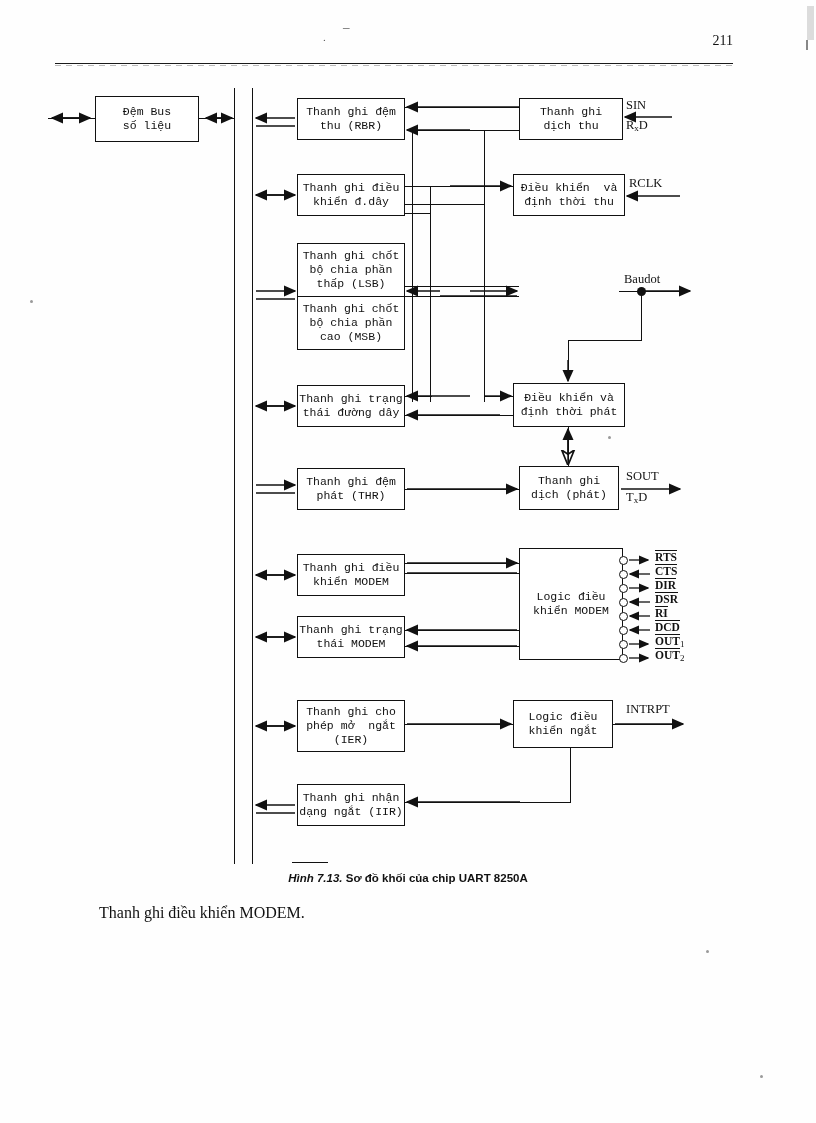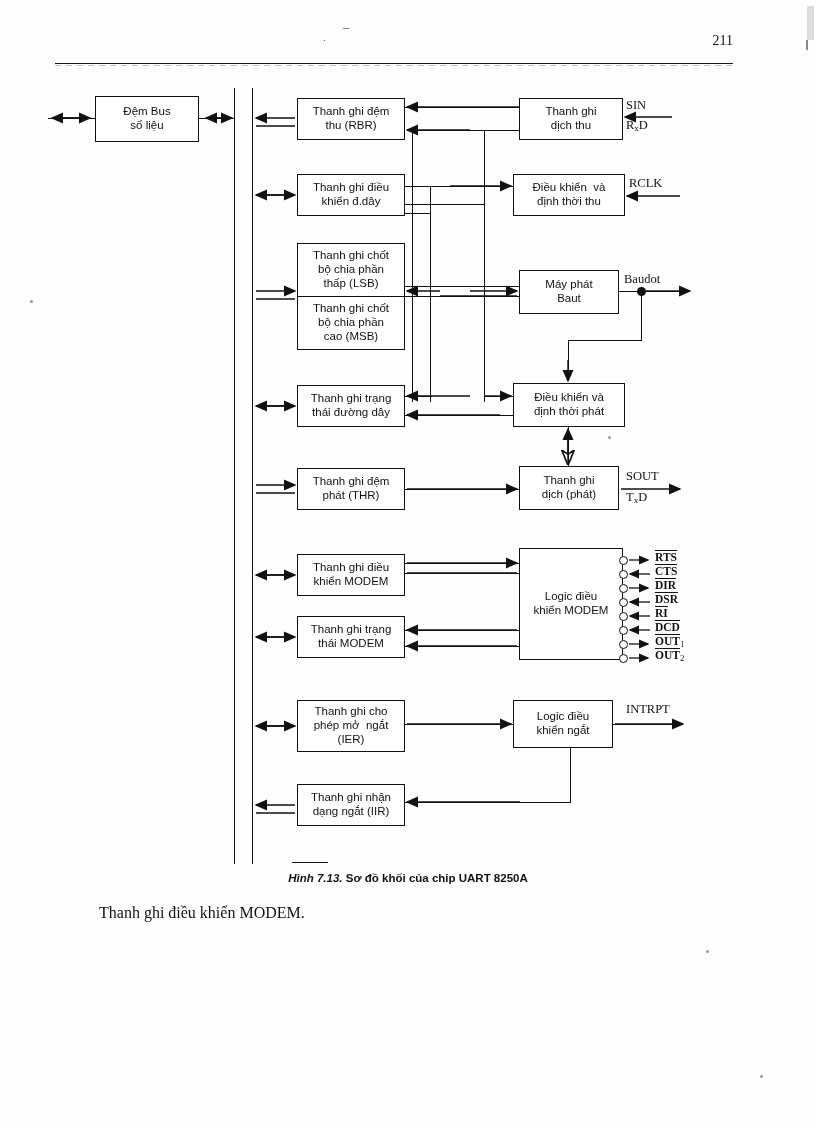--- a/index.html
+++ b/index.html
@@ -32,21 +32,21 @@
     content:"";position:absolute;left:0;top:1px;width:100%;height:1px;
     background:repeating-linear-gradient(90deg,#bbb 0 6px,transparent 6px 11px);
   }
 
   
   .diagram{position:absolute;left:0;top:0;width:816px;height:900px;}
   .box{
     position:absolute;border:1.5px solid #111;background:#fff;
     display:flex;align-items:center;justify-content:center;
     text-align:center;line-height:1.18;font-size:11.5px;
-    font-family:Liberation Sans, sans-serif;color:#111;
+    font-family:Liberation Mono, monospace;color:#111;
     box-sizing:border-box;padding:7px 2px;
   }
   .box.tall{line-height:1.2;}
   .ln{position:absolute;background:#111;}
   .h{height:1.4px;}
   .v{width:1.4px;}
   .lbl{
     position:absolute;font-family:"Liberation Serif",serif;
     font-size:12.5px;color:#111;white-space:nowrap;
   }
@@ -103,21 +103,20 @@
     <div class="box tall" style="left:297px;top:296px;width:108px;height:54px;">Thanh&nbsp;ghi&nbsp;chốt<br>bộ&nbsp;chia&nbsp;phần<br>cao&nbsp;(MSB)</div>
     <div class="box" style="left:297px;top:385px;width:108px;height:42px;">Thanh&nbsp;ghi&nbsp;trạng<br>thái&nbsp;đường&nbsp;dây</div>
     <div class="box" style="left:297px;top:468px;width:108px;height:42px;">Thanh&nbsp;ghi&nbsp;đệm<br>phát&nbsp;(THR)</div>
     <div class="box" style="left:297px;top:554px;width:108px;height:42px;">Thanh&nbsp;ghi&nbsp;điều<br>khiển&nbsp;MODEM</div>
     <div class="box" style="left:297px;top:616px;width:108px;height:42px;">Thanh&nbsp;ghi&nbsp;trạng<br>thái&nbsp;MODEM</div>
     <div class="box tall" style="left:297px;top:700px;width:108px;height:52px;">Thanh&nbsp;ghi&nbsp;cho<br>phép&nbsp;mở&nbsp;&nbsp;ngắt<br>(IER)</div>
     <div class="box" style="left:297px;top:784px;width:108px;height:42px;">Thanh&nbsp;ghi&nbsp;nhận<br>dạng&nbsp;ngắt&nbsp;(IIR)</div>
 
     <div class="box" style="left:519px;top:98px;width:104px;height:42px;">Thanh&nbsp;ghi<br>dịch&nbsp;thu</div>
     <div class="box" style="left:513px;top:174px;width:112px;height:42px;">Điều&nbsp;khiển&nbsp;&nbsp;và<br>định&nbsp;thời&nbsp;thu</div>
-    <div class="box" style="left:519px;top:270px;width:100px;height:44px;">Máy&nbsp;phát<br>Baut</div>
     <div class="box" style="left:513px;top:383px;width:112px;height:44px;">Điều&nbsp;khiển&nbsp;và<br>định&nbsp;thời&nbsp;phát</div>
     <div class="box" style="left:519px;top:466px;width:100px;height:44px;">Thanh&nbsp;ghi<br>dịch&nbsp;(phát)</div>
     <div class="box" style="left:519px;top:548px;width:104px;height:112px;">Logic&nbsp;điều<br>khiển&nbsp;MODEM</div>
     <div class="box" style="left:513px;top:700px;width:100px;height:48px;">Logic&nbsp;điều<br>khiển&nbsp;ngắt</div>
 
     <div class="ln v" style="left:234px;top:88px;height:776px;"></div>
     <div class="ln v" style="left:252px;top:88px;height:776px;"></div>
 
     <div class="ln v" style="left:430px;top:186px;height:216px;"></div>
     <div class="ln v" style="left:484px;top:130px;height:272px;"></div>

